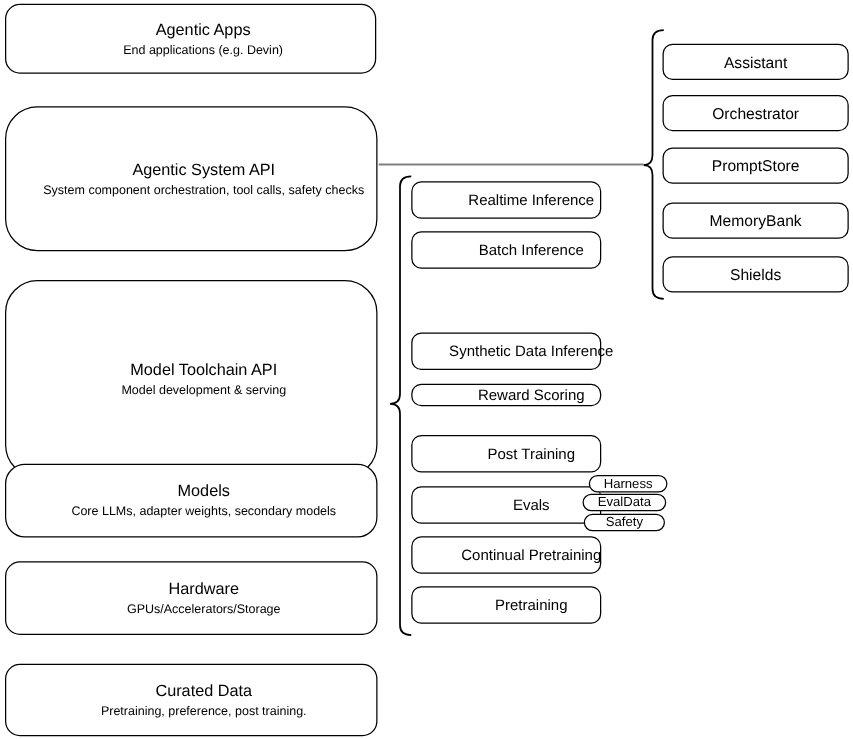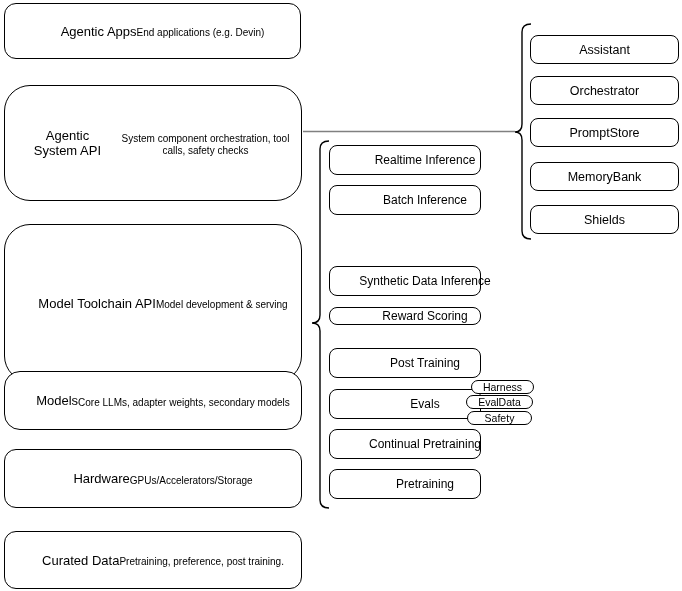--- a/index.html
+++ b/index.html
@@ -23,20 +23,21 @@
     box-sizing: border-box;
     background: #ffffff;
     border: 1.4px solid #000000;
     display: flex;
     align-items: center;
     justify-content: center;
     text-align: center;
     z-index: 2;
   }
   .stack {
+    flex-direction: column;
     border-radius: 12px;
     padding-left: 20px;
   }
   .stack .title { font-size: 13px; line-height: 15px; }
   .stack .subtitle { font-size: 10px; line-height: 12px; margin-top: 4px; }
   .big { border-radius: 26px; }
   .mid {
     border-radius: 8px;
     font-size: 12px;
     white-space: nowrap;

